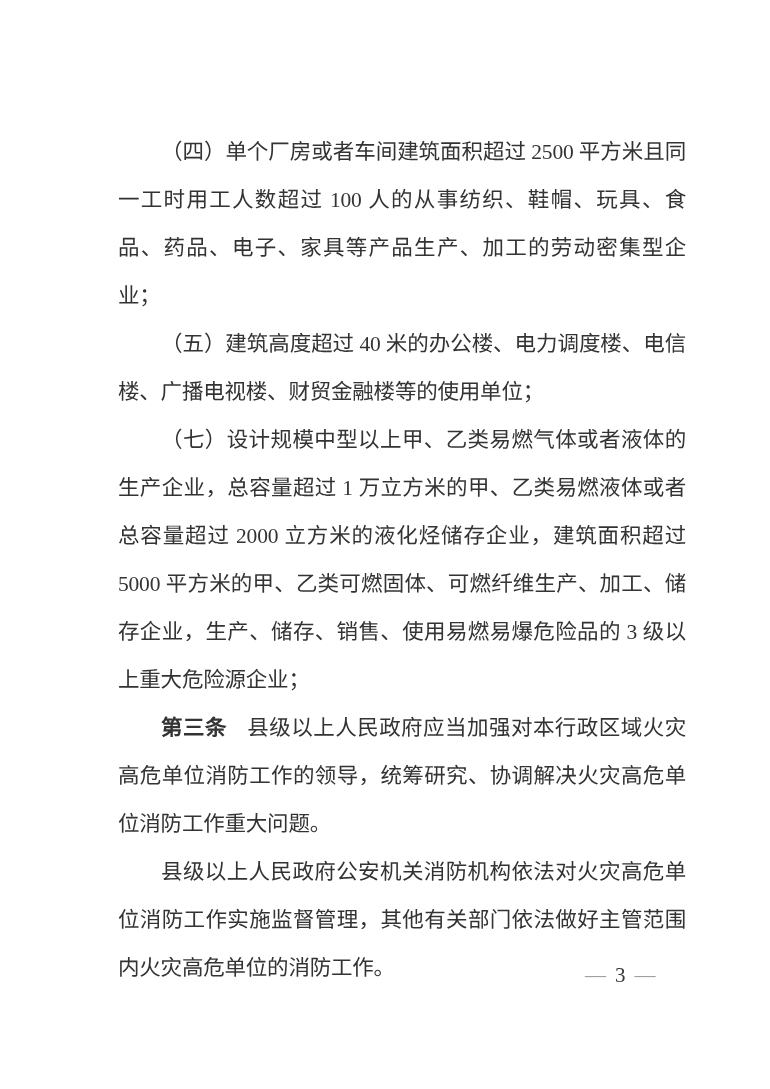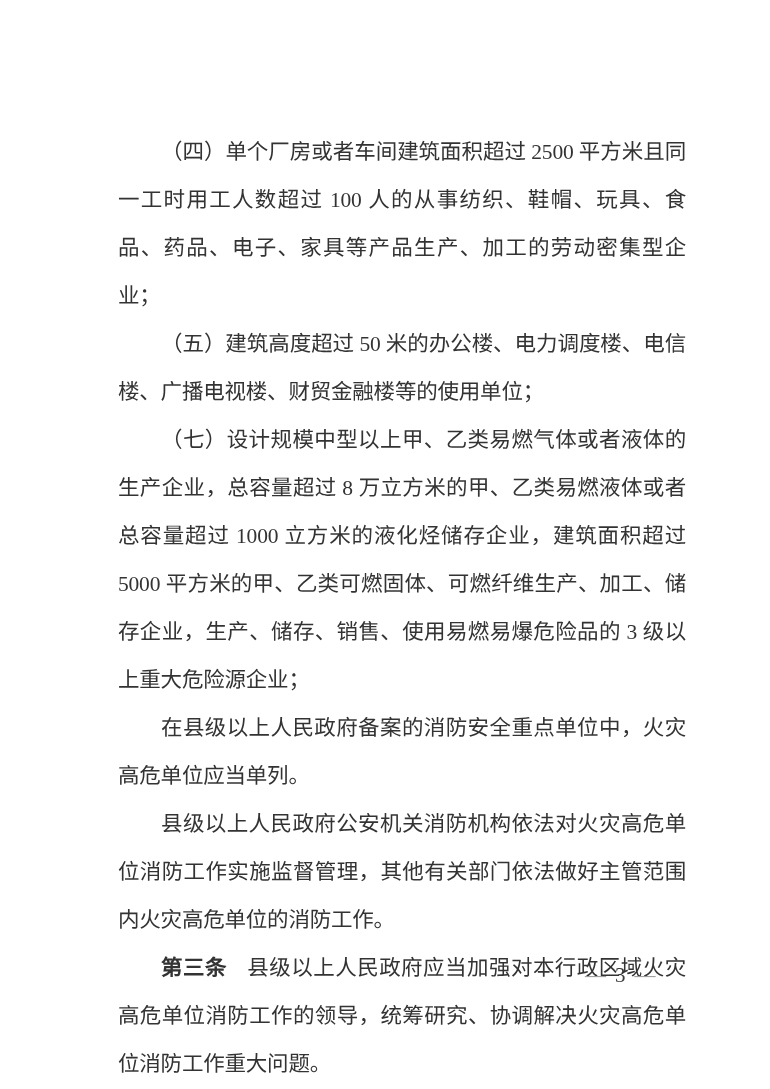--- a/index.html
+++ b/index.html
@@ -54,25 +54,24 @@
     color: #3a3a3a;
   }
 </style>
 </head>
 <body>
 
 <div class="doc-page">
 
   <div class="text-block">
     <p class="para">（四）单个厂房或者车间建筑面积超过 2500 平方米且同一工时用工人数超过 100 人的从事纺织、鞋帽、玩具、食品、药品、电子、家具等产品生产、加工的劳动密集型企业；</p>
-    <p class="para">（五）建筑高度超过 50 米的办公楼、电力调度楼、电信楼、广播电视楼、财贸金融楼等的使用单位；</p>
-    <p class="para">（七）设计规模中型以上甲、乙类易燃气体或者液体的生产企业，总容量超过 8 万立方米的甲、乙类易燃液体或者总容量超过 1000 立方米的液化烃储存企业，建筑面积超过 5000 平方米的甲、乙类可燃固体、可燃纤维生产、加工、储存企业，生产、储存、销售、使用易燃易爆危险品的 3 级以上重大危险源企业；</p>
-    <p class="para">在县级以上人民政府备案的消防安全重点单位中，火灾高危单位应当单列。</p>
+    <p class="para">（五）建筑高度超过 40 米的办公楼、电力调度楼、电信楼、广播电视楼、财贸金融楼等的使用单位；</p>
+    <p class="para">（七）设计规模中型以上甲、乙类易燃气体或者液体的生产企业，总容量超过 1 万立方米的甲、乙类易燃液体或者总容量超过 2000 立方米的液化烃储存企业，建筑面积超过 5000 平方米的甲、乙类可燃固体、可燃纤维生产、加工、储存企业，生产、储存、销售、使用易燃易爆危险品的 3 级以上重大危险源企业；</p>
+    <p class="para"><b class="article-num">第三条</b><span>县级以上人民政府应当加强对本行政区域火灾高危单位消防工作的领导，统筹研究、协调解决火灾高危单位消防工作重大问题。</span></p>
     <p class="para">县级以上人民政府公安机关消防机构依法对火灾高危单位消防工作实施监督管理，其他有关部门依法做好主管范围内火灾高危单位的消防工作。</p>
-    <p class="para"><b class="article-num">第三条</b><span>县级以上人民政府应当加强对本行政区域火灾高危单位消防工作的领导，统筹研究、协调解决火灾高危单位消防工作重大问题。</span></p>
   </div>
 
   <div class="page-footer">
     <span class="pn-dash">—</span>
     <span class="pn-num">3</span>
     <span class="pn-dash">—</span>
   </div>
 
 </div>
 

